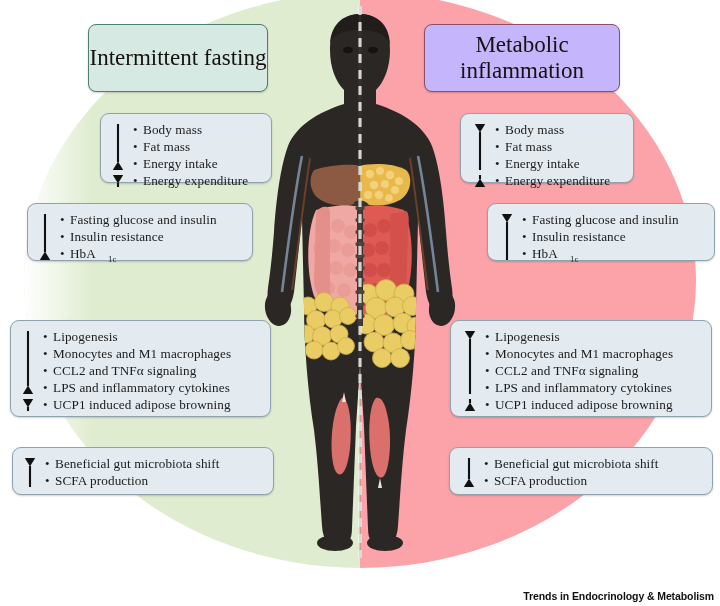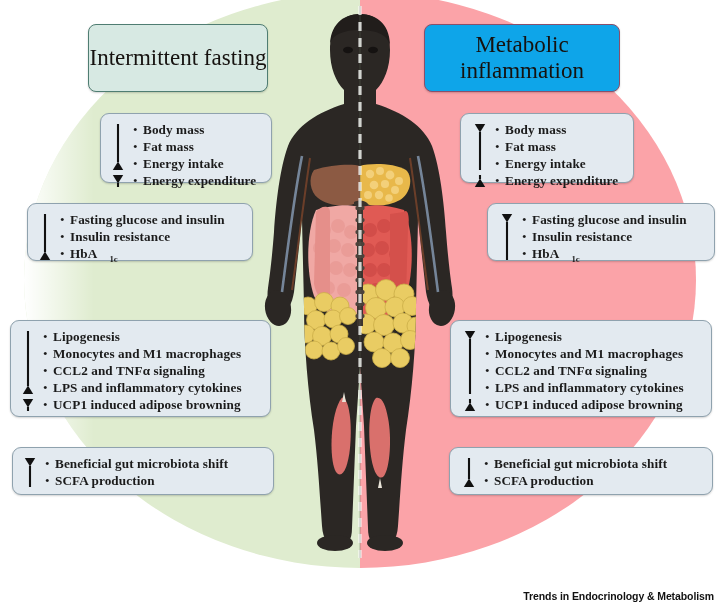--- a/index.html
+++ b/index.html
@@ -80,21 +80,21 @@
     line-height: 1.12;
     font-size: 23px;
     color: #16120f;
   }
   .title-box.left {
     background: #d7e9e3;
     border: 1.6px solid #4f7d72;
     border-radius: 8px;
   }
   .title-box.right {
-    background: #0ea5e9;
+    background: #c4b5fd;
     border: 1.6px solid #8a4f6b;
     border-radius: 8px;
   }
 
   .list-box {
     padding: 7px 8px 7px 6px;
   }
   .list-rows {
     position: relative;
     padding-left: 26px;
@@ -111,21 +111,21 @@
     white-space: nowrap;
   }
   .bullet {
     display: inline-block;
     width: 10px;
     flex: 0 0 10px;
     font-size: 13px;
     line-height: 17px;
     color: #1b1b1b;
   }
-  .row .txt { letter-spacing: 0.1px; font-weight: bold; }
+  .row .txt { letter-spacing: 0.1px; }
   sub { font-size: 0.66em; margin-left: 12px; }
 
   
   .arrow {
     position: absolute;
     left: 4px;
     width: 18px;
   }
   .list-box.right-side .arrow { left: 6px; }
   .arrow svg { display: block; overflow: visible; }

